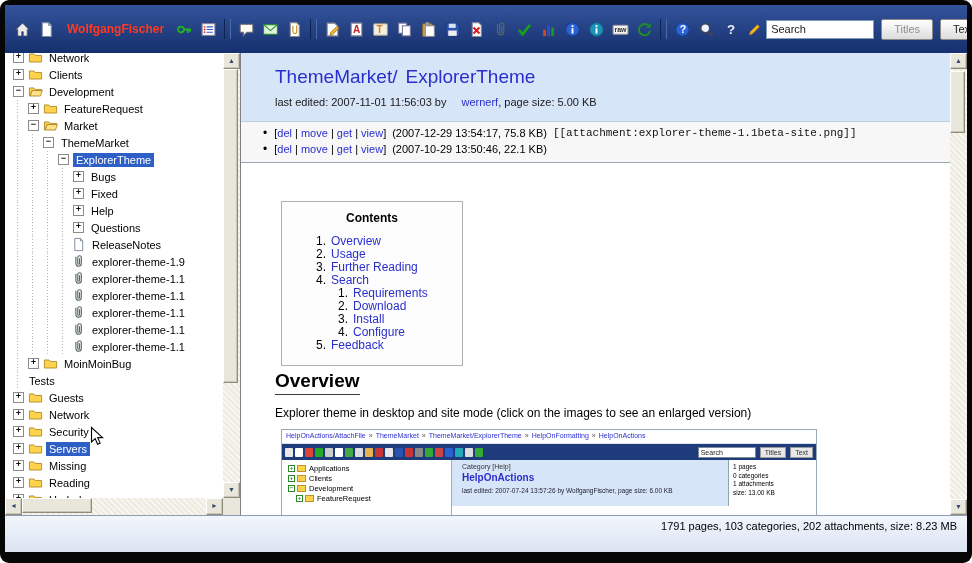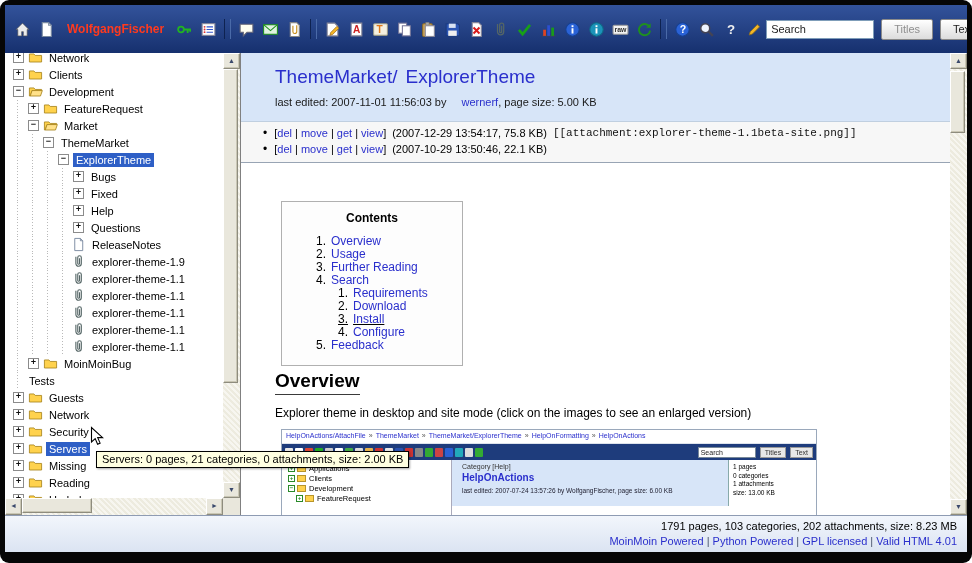--- a/index.html
+++ b/index.html
@@ -603,21 +603,21 @@
         <div class="pagebody">
           <div class="toc">
             <div class="toctitle">Contents</div>
             <div>
                 <div class="tocrow" style="padding-left: 26px;"><span class="tocnum">1.</span><a class="toclink">Overview</a></div>
                 <div class="tocrow" style="padding-left: 26px;"><span class="tocnum">2.</span><a class="toclink">Usage</a></div>
                 <div class="tocrow" style="padding-left: 26px;"><span class="tocnum">3.</span><a class="toclink">Further Reading</a></div>
                 <div class="tocrow" style="padding-left: 26px;"><span class="tocnum">4.</span><a class="toclink">Search</a></div>
                 <div class="tocrow" style="padding-left: 48px;"><span class="tocnum">1.</span><a class="toclink">Requirements</a></div>
                 <div class="tocrow" style="padding-left: 48px;"><span class="tocnum">2.</span><a class="toclink">Download</a></div>
-                <div class="tocrow" style="padding-left: 48px; text-decoration: underline;"><span class="tocnum">3.</span><a class="toclink">Install</a></div>
+                <div class="tocrow" style="padding-left: 48px;"><span class="tocnum">3.</span><a class="toclink">Install</a></div>
                 <div class="tocrow" style="padding-left: 48px;"><span class="tocnum">4.</span><a class="toclink">Configure</a></div>
                 <div class="tocrow" style="padding-left: 26px;"><span class="tocnum">5.</span><a class="toclink">Feedback</a></div>
               </div>
           </div>
 
 
           <h2 class="h2">Overview</h2>
           <p class="para">Explorer theme in desktop and site mode (click on the images to see an enlarged version)</p>
 
           <div class="mini">
@@ -698,22 +698,20 @@
         <div class="sbtn">▲</div>
         <div class="strack">
             <div class="sthumb"></div>
           </div>
         <div class="sbtn">▼</div>
       </div>
     </div>
 
     <div class="statusbar">
       <div class="sbline1">1791 pages, 103 categories, 202 attachments, size: 8.23 MB</div>
-      <div class="sbline2"><a class="flink">MoinMoin Powered</a><span class="fsep"> | </span><a class="flink">Python Powered</a><span class="fsep"> | </span><a class="flink">GPL licensed</a><span class="fsep"> | </span><a class="flink">Valid HTML 4.01</a></div>
     </div>
   </div>
 
-  <div class="tooltip">Serv­ers: 0 pages, 21 categories, 0 attachments, size: 2.00 KB</div>
 
   <svg class="cursor" width="14" height="21" viewBox="0 0 14 21">
     <path d="M1.5 1.5 L1.5 16 L5.2 12.6 L7.6 18.2 L10.1 17.1 L7.7 11.6 L12.6 11.6 Z" fill="#fff" stroke="#000" stroke-width="1.1"></path>
   </svg>
 </div>
 
 </body></html>

